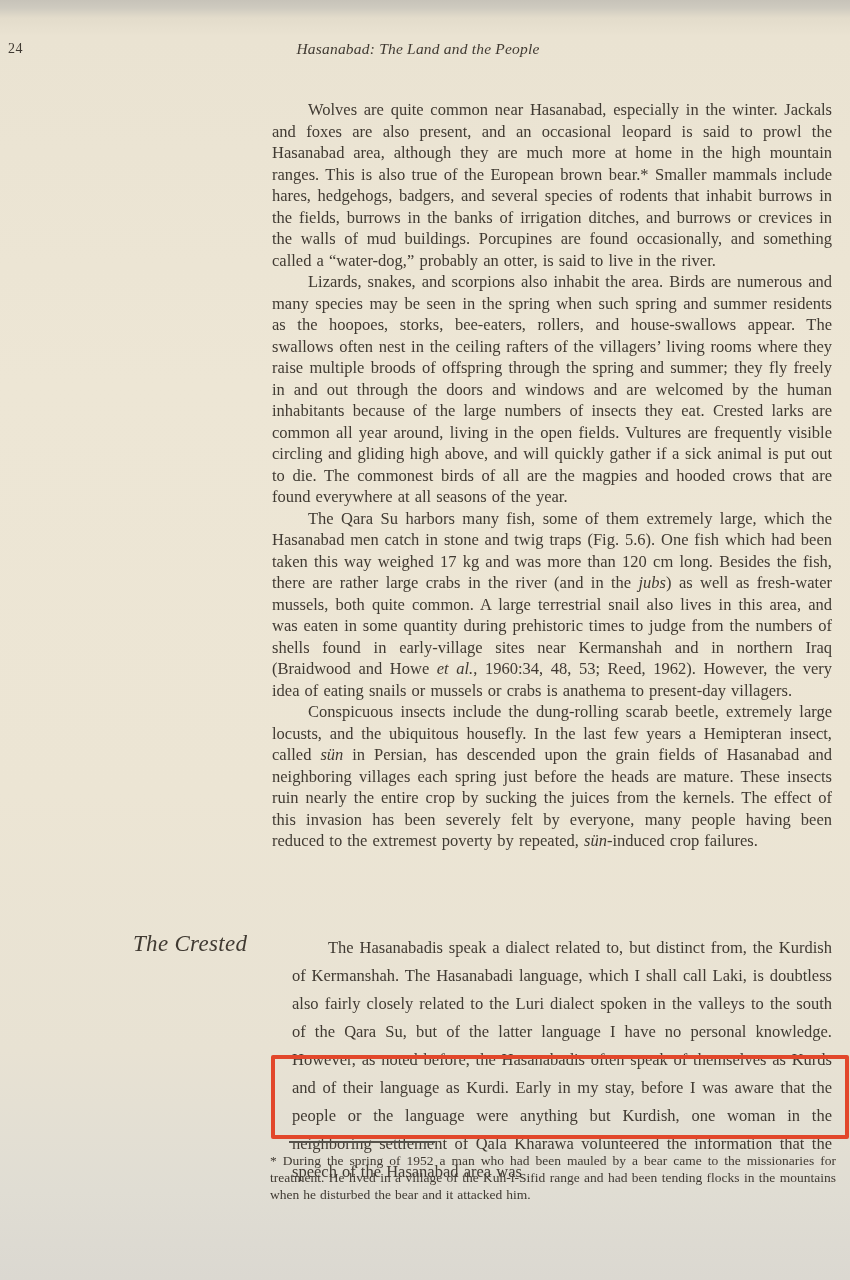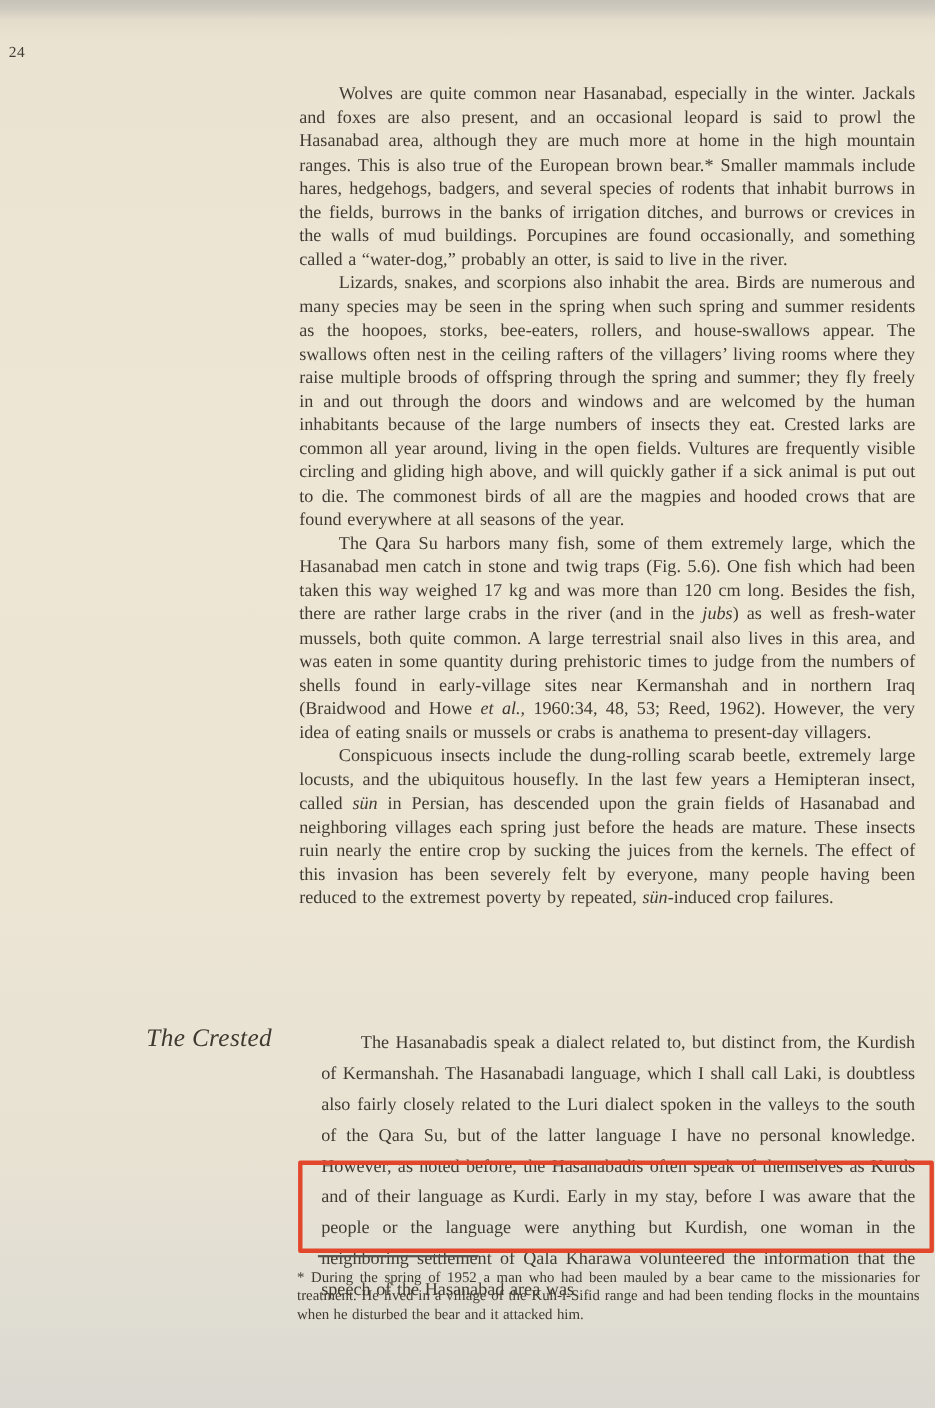--- a/index.html
+++ b/index.html
@@ -51,21 +51,21 @@
     width: 560px;
     text-align: justify;
   }
   .text-col p {
     margin: 0;
     font-size: 16.5px;
     line-height: 21.5px;
     text-indent: 36px;
     word-spacing: 0.06em;
   }
-  #fauna-block { top: 74px; }
+  #fauna-block { top: 99px; }
   #people-block { top: 934px; }
   #people-block p { line-height: 28px; margin-left: 20px; }
   .section-label {
     position: absolute;
     left: 133px;
     top: 931px;
     font-style: italic;
     font-size: 23px;
     letter-spacing: 0.3px;
     white-space: nowrap;
@@ -100,20 +100,21 @@
     word-spacing: 0.05em;
   }
 </style>
 </head>
 <body>
 
 <div class="page">
 
   <div class="page-number">24</div>
 
+  <div class="running-header">Hasanabad: The Land and the People</div>
 
   <div id="fauna-block" class="text-col">
       <p>Wolves are quite common near Hasanabad, especially in the winter. Jackals and foxes are also present, and an occasional leopard is said to prowl the Hasanabad area, although they are much more at home in the high mountain ranges. This is also true of the European brown bear.* Smaller mammals include hares, hedgehogs, badgers, and several species of rodents that inhabit burrows in the fields, burrows in the banks of irrigation ditches, and burrows or crevices in the walls of mud buildings. Porcupines are found occasionally, and something called a “water-dog,” probably an otter, is said to live in the river.</p>
       <p>Lizards, snakes, and scorpions also inhabit the area. Birds are numerous and many species may be seen in the spring when such spring and summer residents as the hoopoes, storks, bee-eaters, rollers, and house-swallows appear. The swallows often nest in the ceiling rafters of the villagers’ living rooms where they raise multiple broods of offspring through the spring and summer; they fly freely in and out through the doors and windows and are welcomed by the human inhabitants because of the large numbers of insects they eat. Crested larks are common all year around, living in the open fields. Vultures are frequently visible circling and gliding high above, and will quickly gather if a sick animal is put out to die. The commonest birds of all are the magpies and hooded crows that are found everywhere at all seasons of the year.</p>
       <p>The Qara Su harbors many fish, some of them extremely large, which the Hasanabad men catch in stone and twig traps (Fig. 5.6). One fish which had been taken this way weighed 17 kg and was more than 120 cm long. Besides the fish, there are rather large crabs in the river (and in the <i>jubs</i>) as well as fresh-water mussels, both quite common. A large terrestrial snail also lives in this area, and was eaten in some quantity during prehistoric times to judge from the numbers of shells found in early-village sites near Kermanshah and in northern Iraq (Braidwood and Howe <i>et al.</i>, 1960:34, 48, 53; Reed, 1962). However, the very idea of eating snails or mussels or crabs is anathema to present-day villagers.</p>
       <p>Conspicuous insects include the dung-rolling scarab beetle, extremely large locusts, and the ubiquitous housefly. In the last few years a Hemipteran insect, called <i>sün</i> in Persian, has descended upon the grain fields of Hasanabad and neighboring villages each spring just before the heads are mature. These insects ruin nearly the entire crop by sucking the juices from the kernels. The effect of this invasion has been severely felt by everyone, many people having been reduced to the extremest poverty by repeated, <i>sün</i>-induced crop failures.</p>
     </div>
 
   <div class="section-label">The Crested</div>
 

